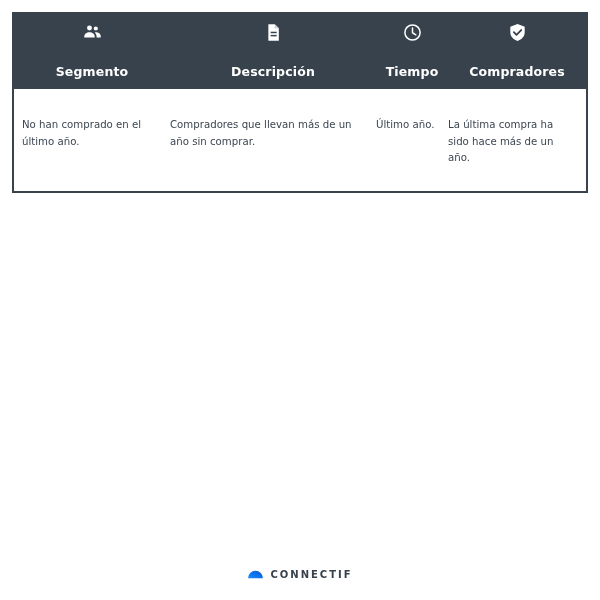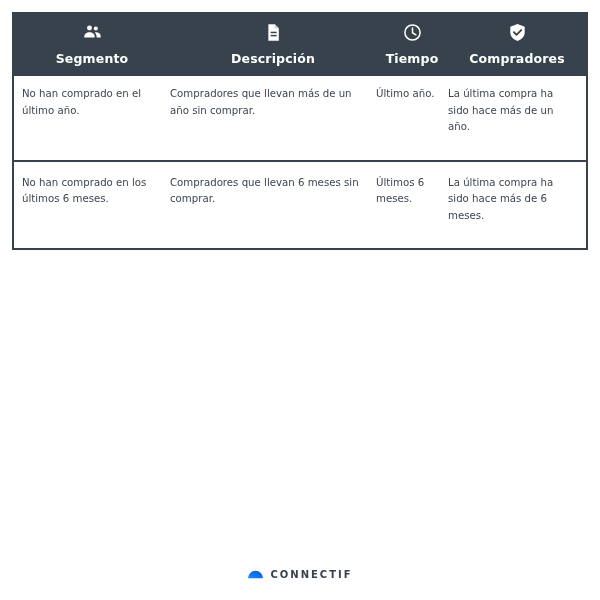--- a/index.html
+++ b/index.html
@@ -51,21 +51,21 @@
     font-weight: bold;
     font-size: 12.5px;
     letter-spacing: .15px;
     border: 0;
   }
   .th-inner {
     display: flex;
     flex-direction: column;
     align-items: center;
     justify-content: flex-end;
-    gap: 9px;
+    gap: 22px;
   }
   .hdr-icon {
     display: block;
     width: 19px;
     height: 19px;
     line-height: 0;
   }
   .hdr-icon svg { display: block; }
   .hdr-label { display: block; white-space: nowrap; }
 
@@ -77,21 +77,21 @@
     vertical-align: top;
     padding: 13px 10px 24px 0;
     border-top: 2px solid #37424c;
     border-bottom: 0;
     border-left: 0;
     border-right: 0;
     background: #ffffff;
   }
   tbody tr:first-child td {
     border-top: 0;
-    padding-top: 10px;
+    padding-top: 28px;
   }
   tbody td.c1 { padding-left: 8px; }
 
   
   col.col-1 { width: 156px; }
   col.col-2 { width: 206px; }
   col.col-3 { width: 72px; }
   col.col-4 { width: 138px; }
 
   
@@ -194,26 +194,20 @@
 
       <tbody>
 
         <tr>
           <td class="c1">No han comprado en el último año.</td>
           <td>Compradores que llevan más de un año sin comprar.</td>
           <td>Último año.</td>
           <td>La última compra ha sido hace más de un año.</td>
         </tr>
 
-        <tr>
-          <td class="c1">No han comprado en los últimos 6 meses.</td>
-          <td>Compradores que llevan 6 meses sin comprar.</td>
-          <td>Últimos 6 meses.</td>
-          <td>La última compra ha sido hace más de 6 meses.</td>
-        </tr>
 
 
 
 
 
       </tbody>
     </table>
   </div>
 
   <div class="footer">

